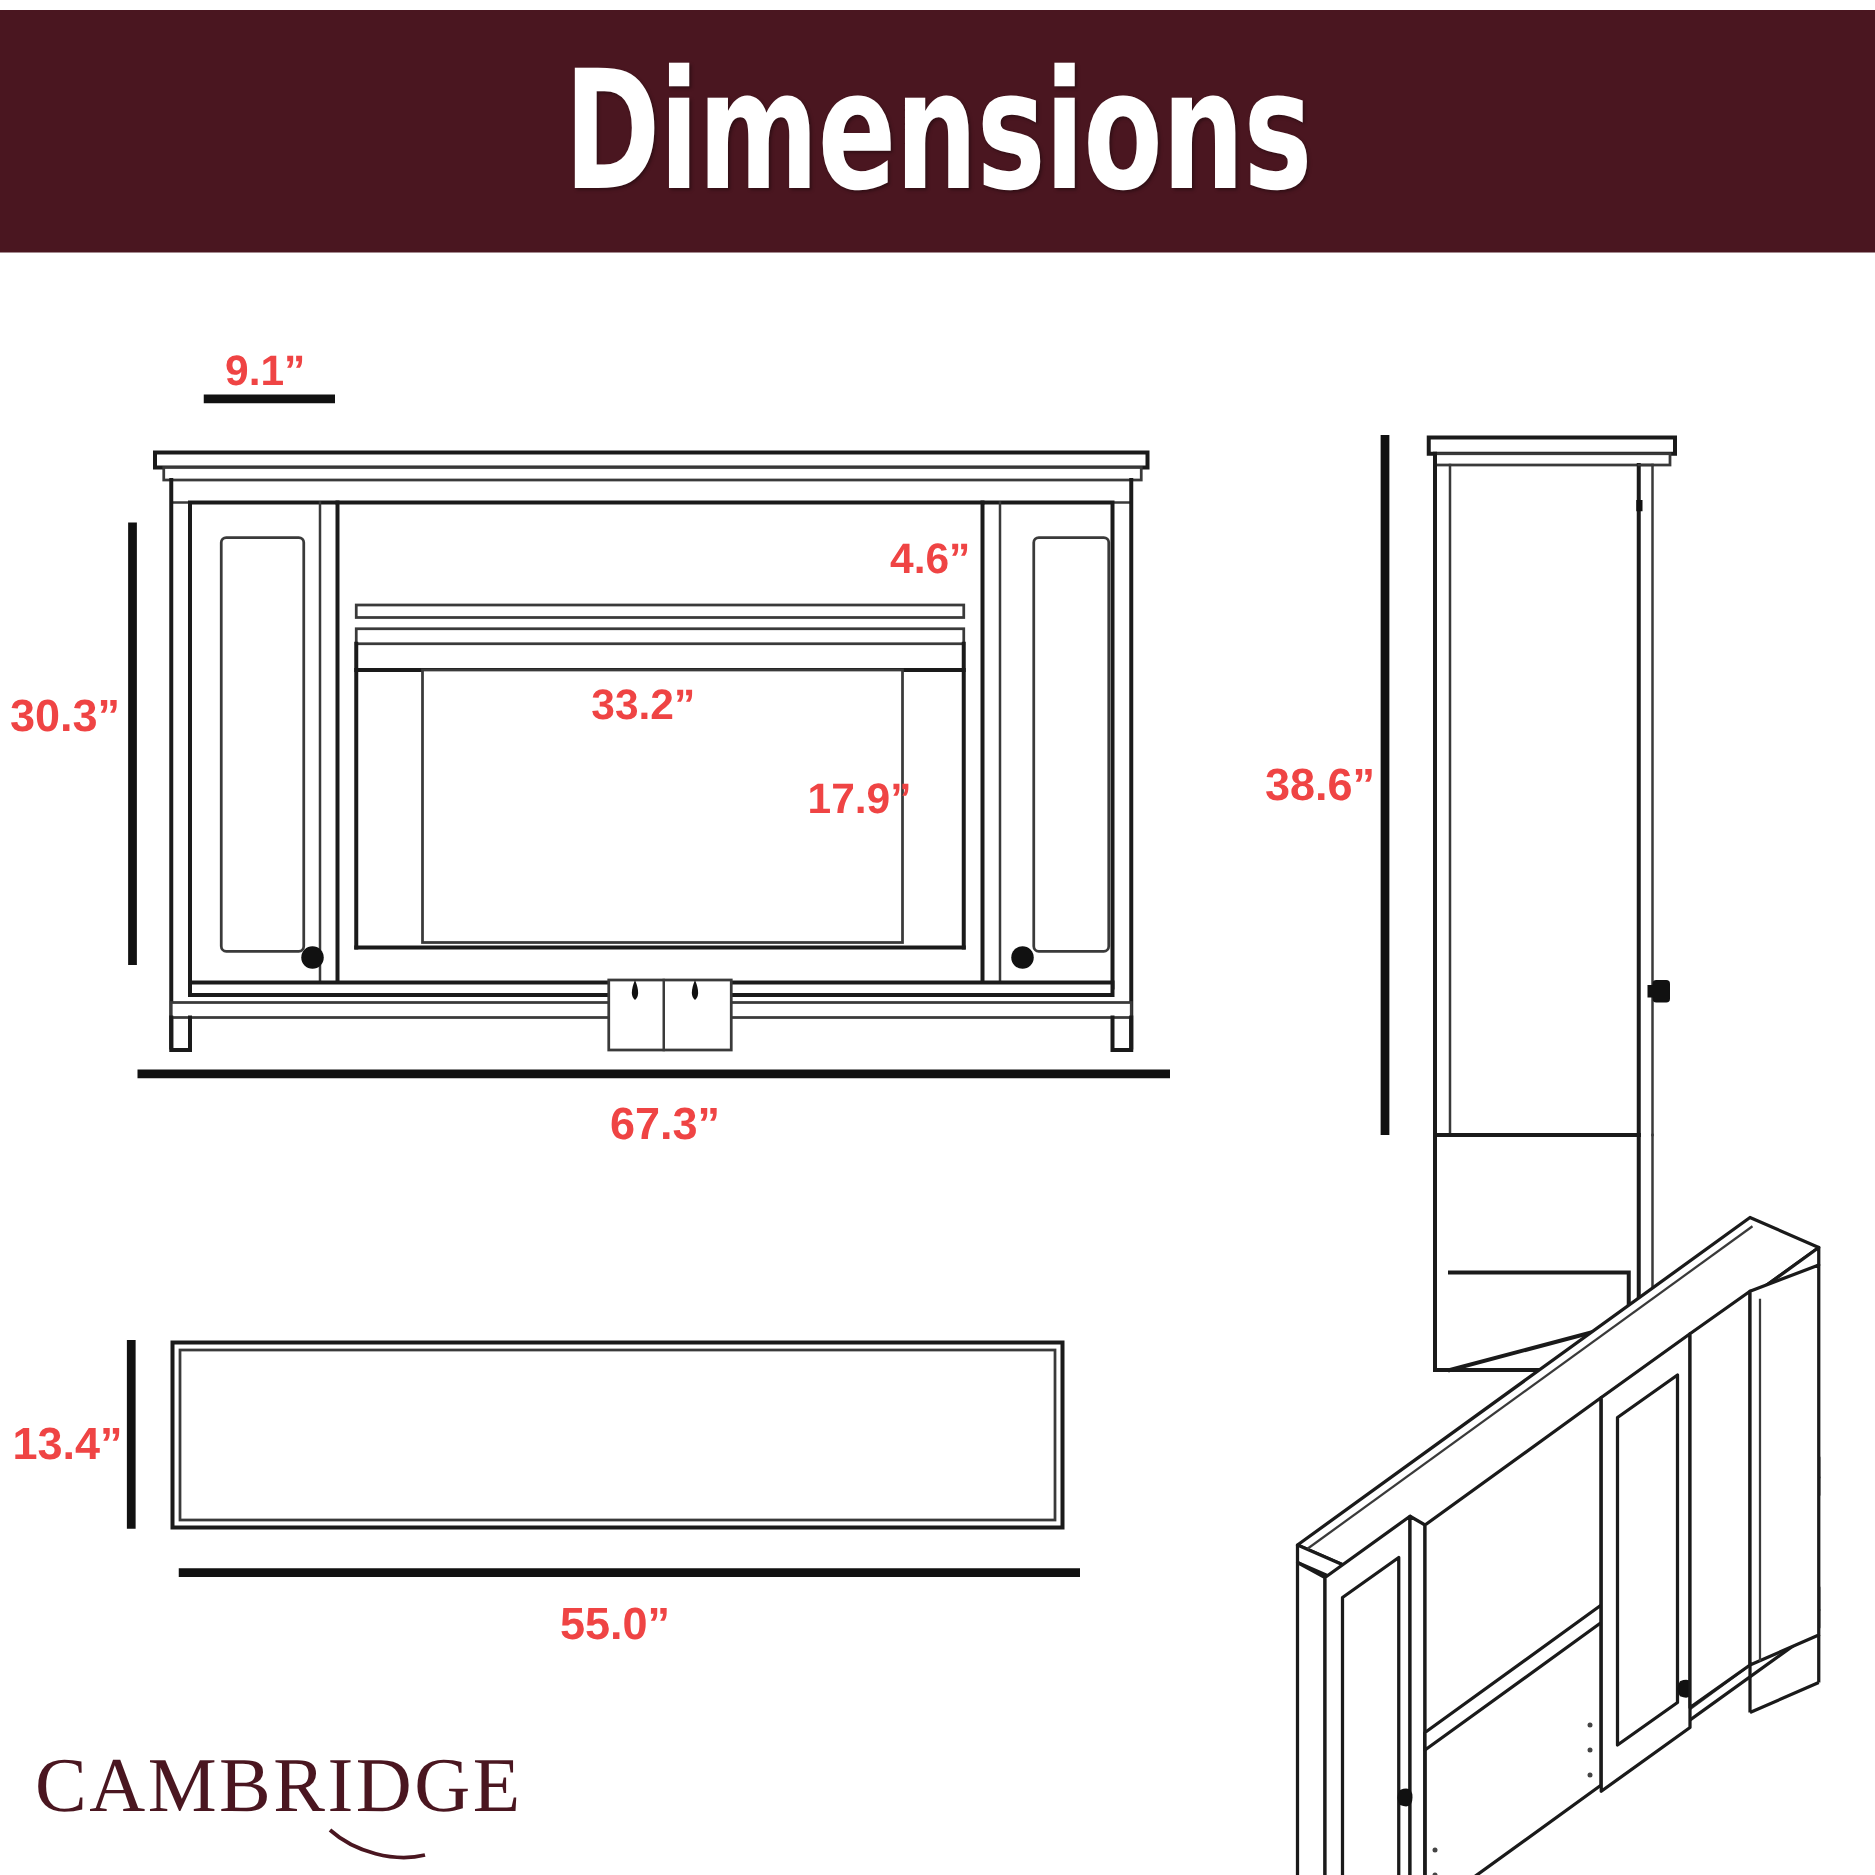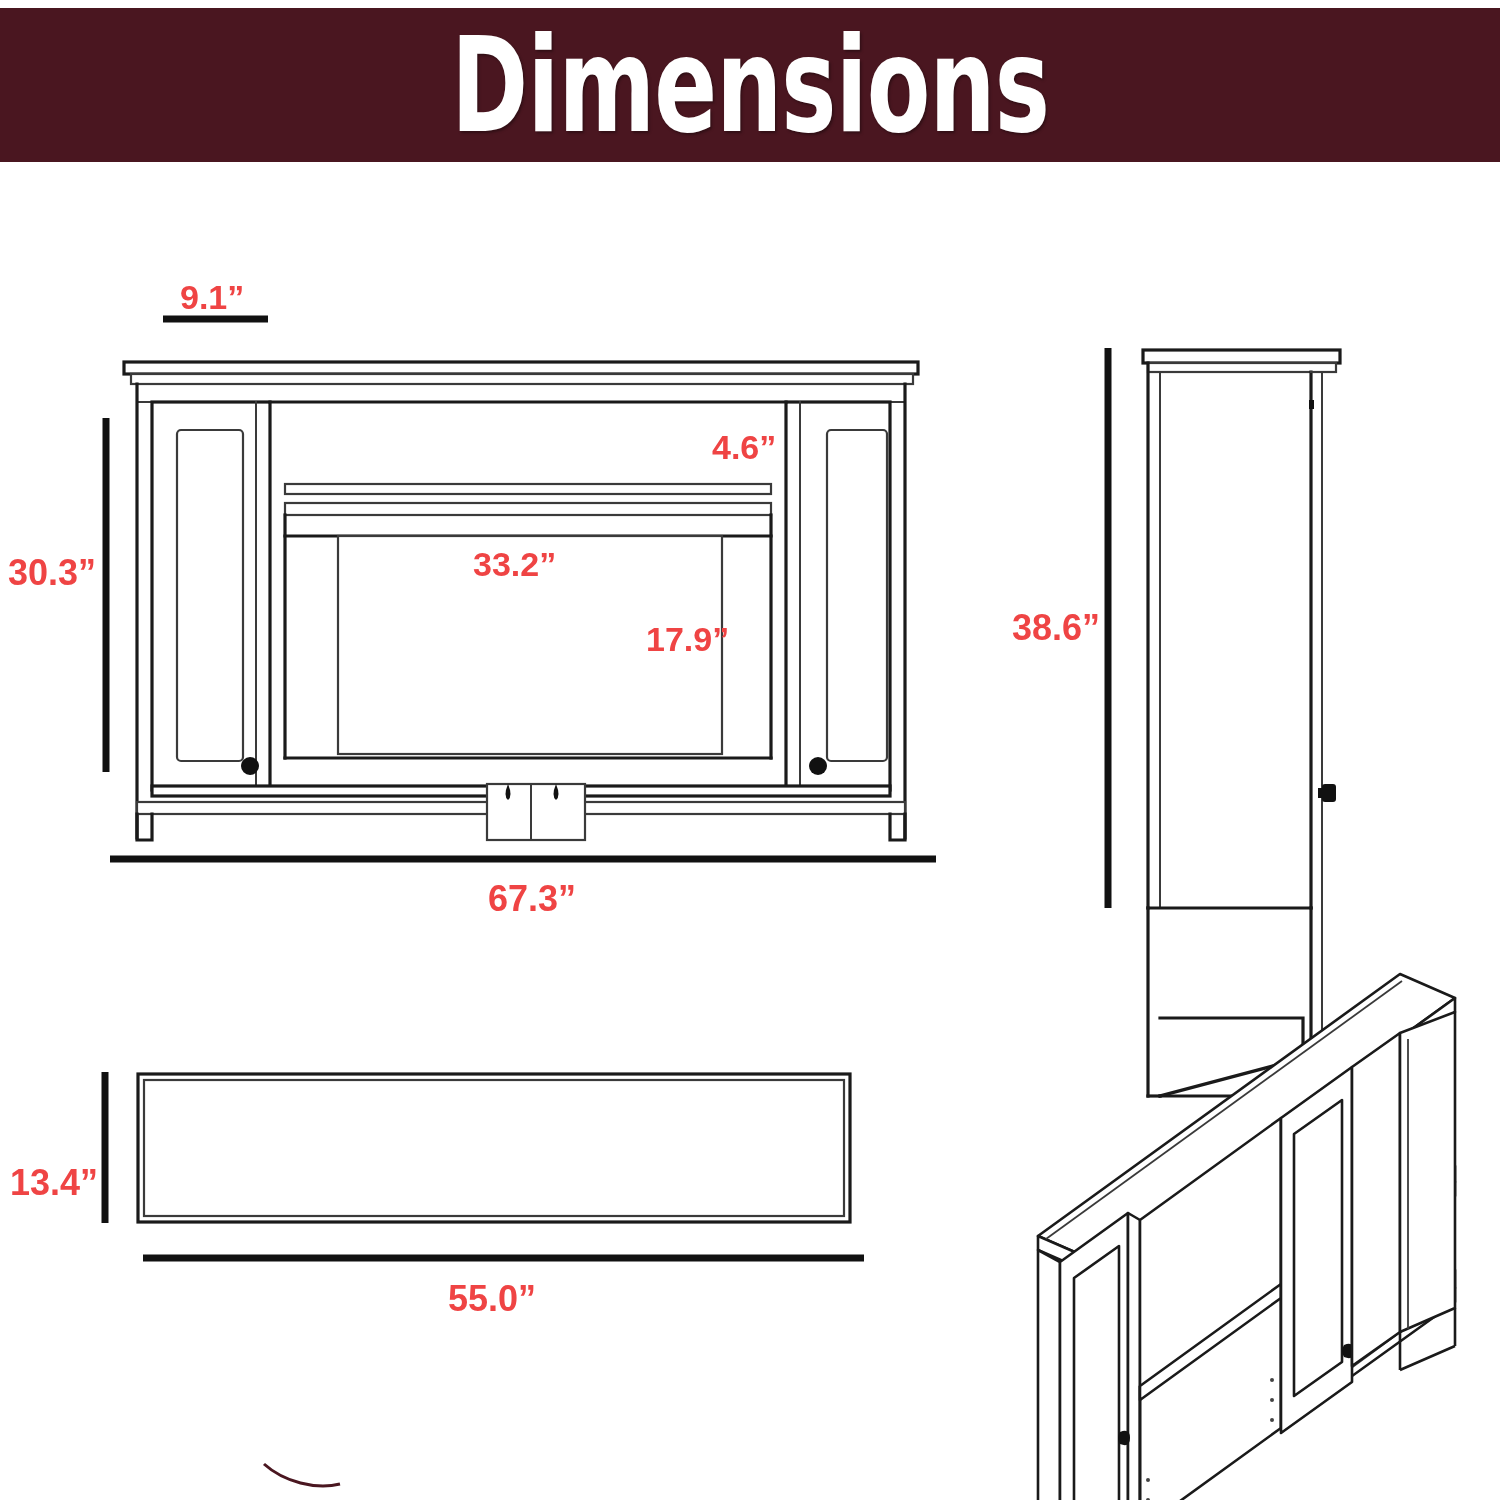--- a/index.html
+++ b/index.html
@@ -14,21 +14,21 @@
     position: relative;
     overflow: hidden;
   }
 
   
   #header-banner {
     position: absolute;
     left: 0;
     top: 8px;
     width: 1500px;
-    height: 154px;
+    height: 194px;
     background: #4a1620;
     display: flex;
     align-items: center;
     justify-content: center;
   }
   #header-title {
     color: #ffffff;
     font-family: "DejaVu Sans Condensed", "Liberation Sans Narrow", "Liberation Sans", sans-serif;
     font-size: 132px;
     font-weight: 700;
@@ -310,21 +310,22 @@
 <div class="dim-label" style="left:712px; top:428px; font-size:34px;">4.6”</div>
 
 <div class="dim-label" style="left:473px; top:545px; font-size:34px;">33.2”</div>
 
 <div class="dim-label" style="left:634px; top:620px; font-size:34px;margin-left:12px;">17.9”</div>
 
 <div class="dim-label" style="left:488px; top:878px; font-size:36px;">67.3”</div>
 
 <div class="dim-label" style="left:1012px; top:607px; font-size:36px;">38.6”</div>
 
-<div class="dim-label" style="left:10px; top:1134px; font-size:36px;margin-top:28px;">13.4”</div>
+<div class="dim-label" style="left:10px; top:1134px; font-size:36px;">13.4”</div>
 
 <div class="dim-label" style="left:448px; top:1278px; font-size:36px;">55.0”</div>
 
 <div id="brand-logo">
+  <div id="brand-wordmark">CAMBRIDGE</div>
   <svg width="430" height="90" style="position:absolute;left:0;top:0;pointer-events:none;">
     <path d="M236 66 C 256 84, 288 92, 312 86" fill="none" stroke="#4a1620" stroke-width="3"></path>
   </svg>
 </div>
 
 </body></html>

